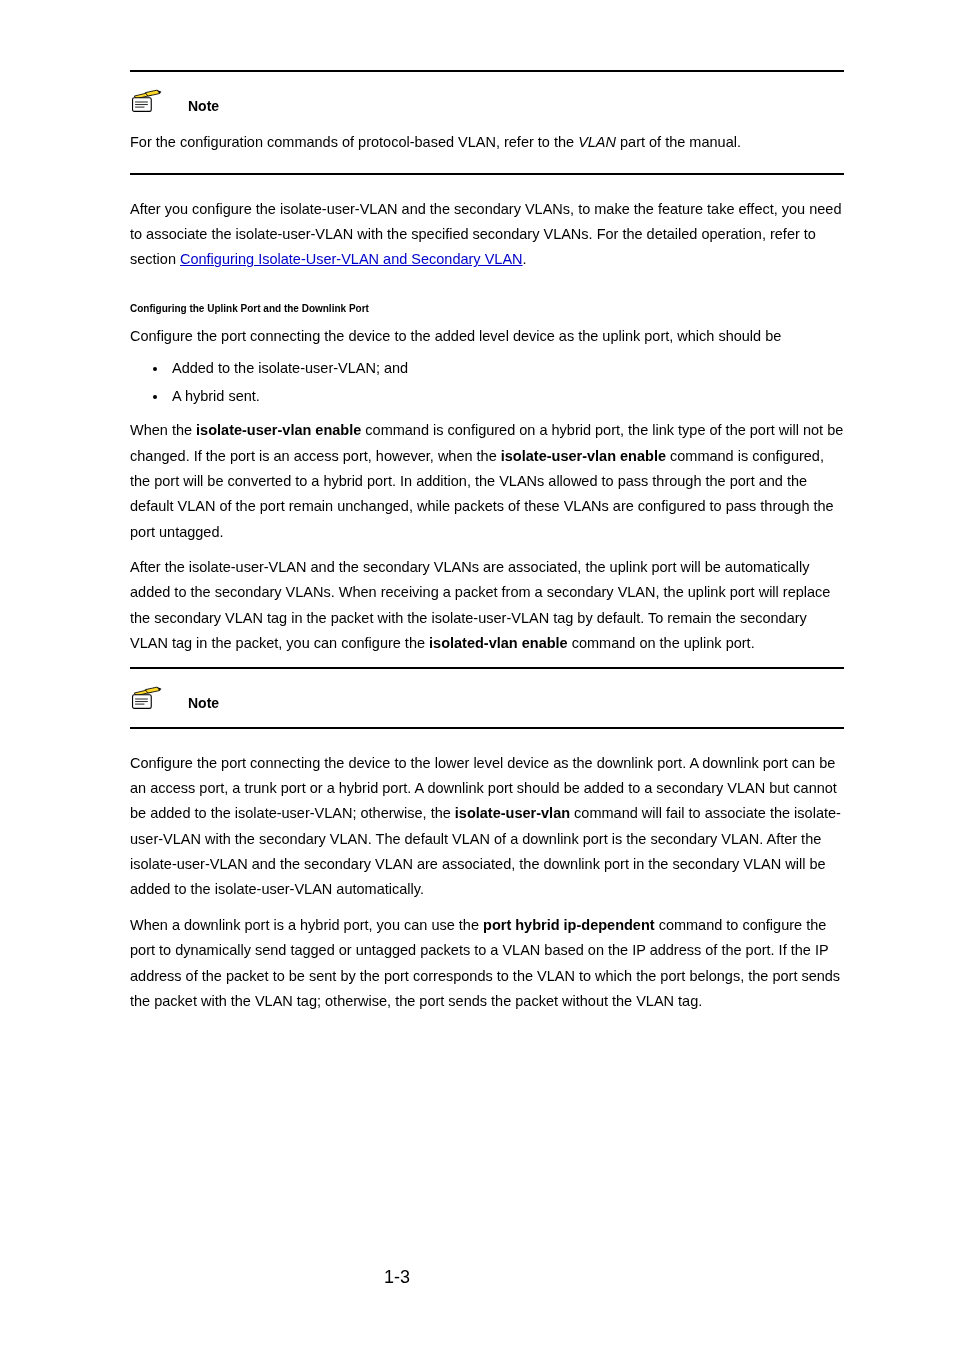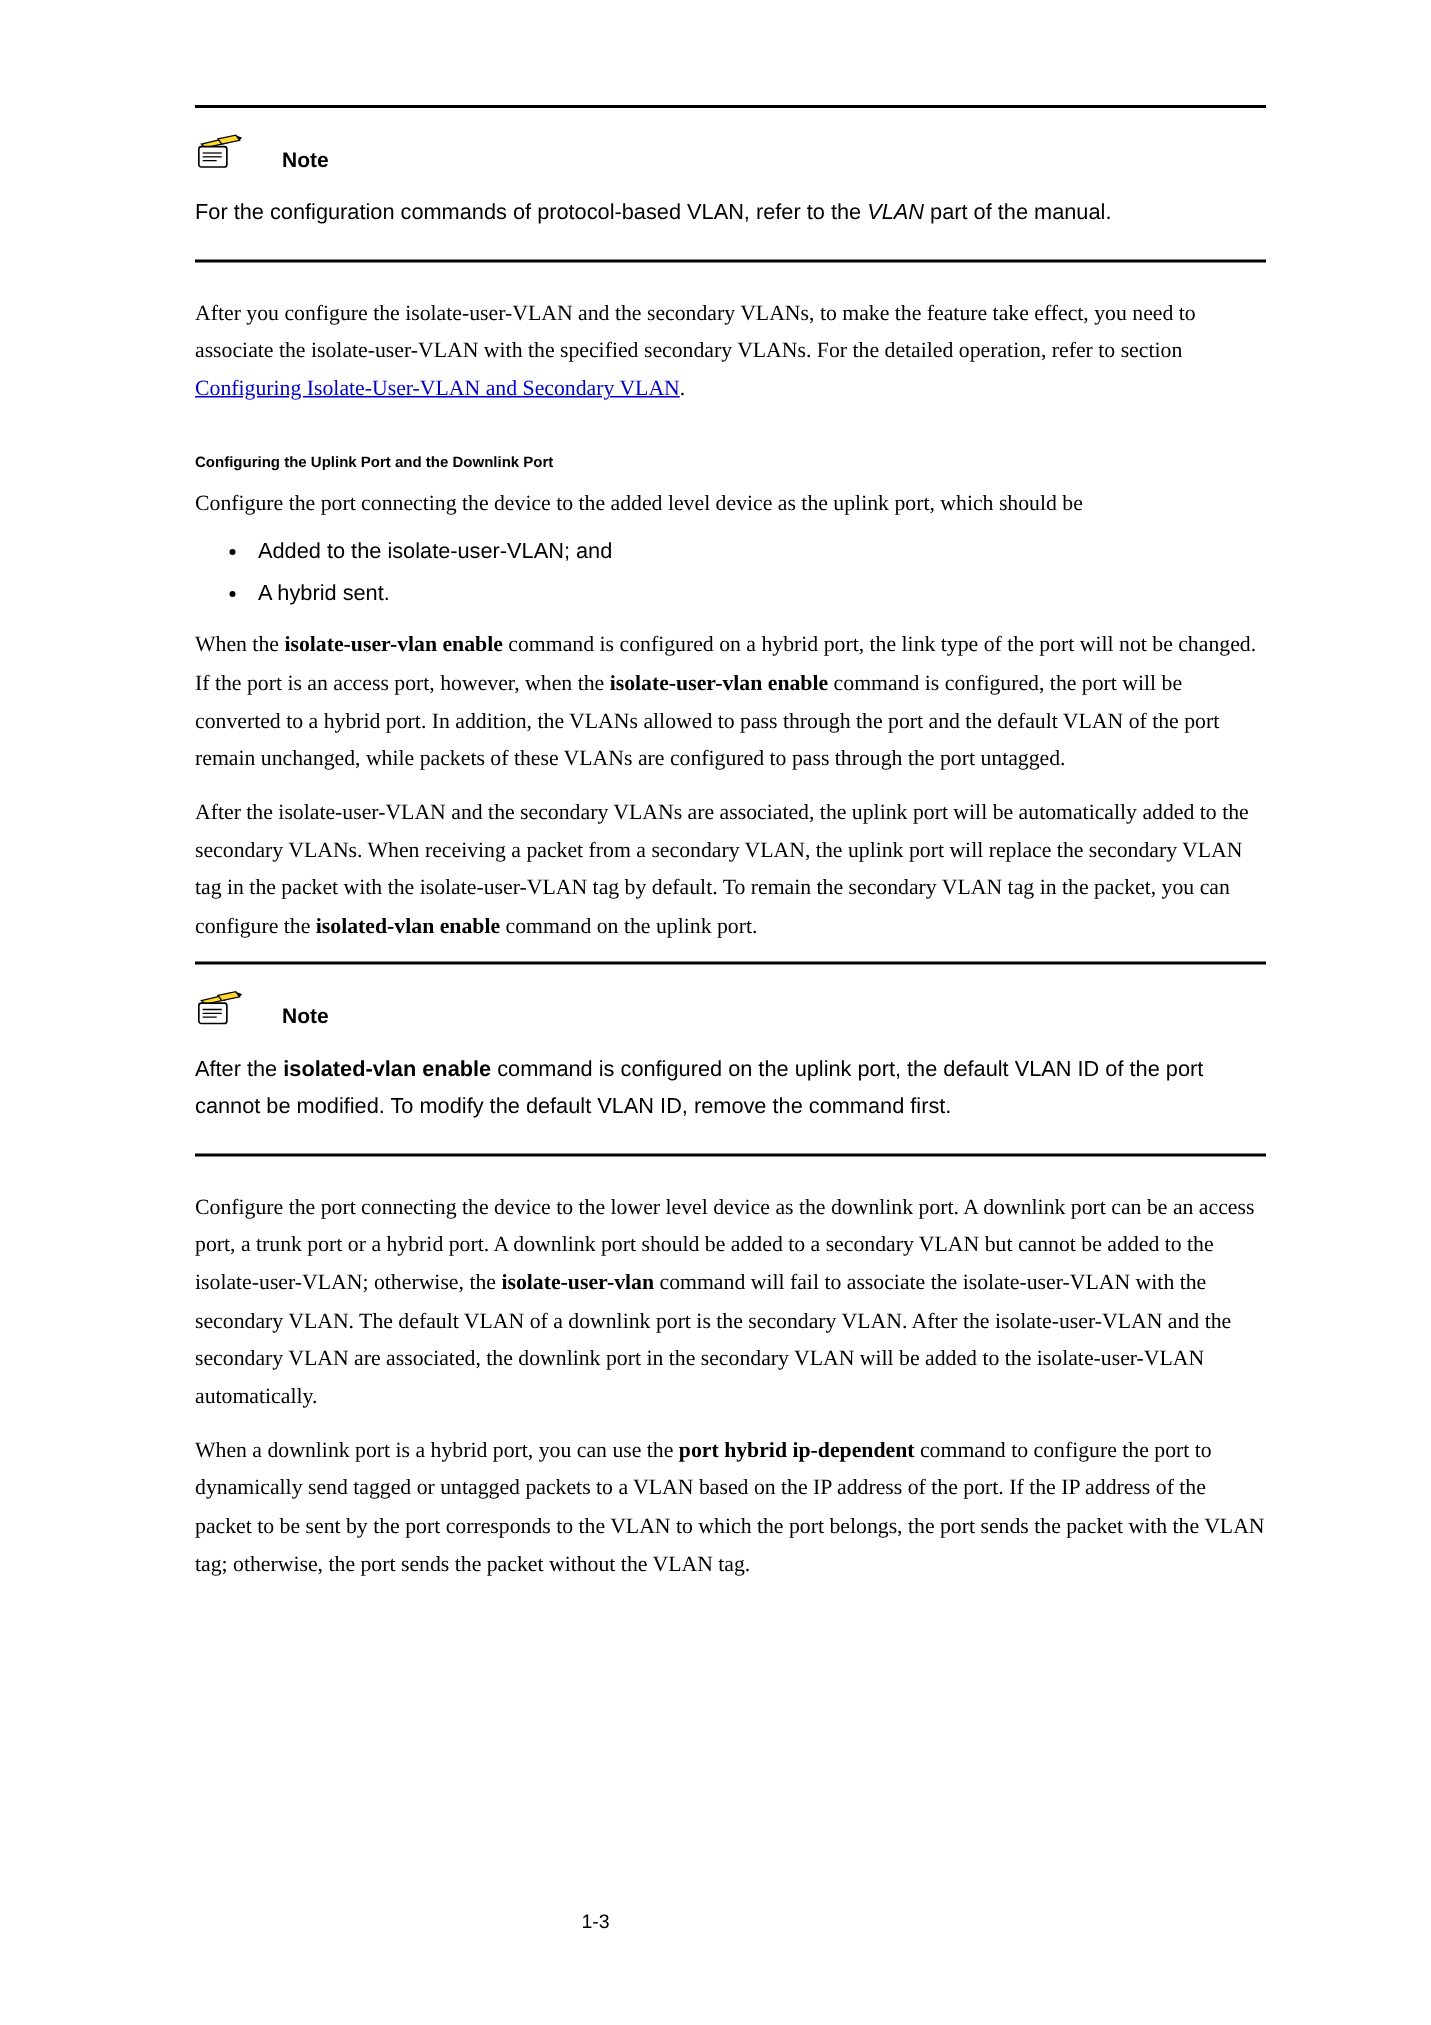--- a/index.html
+++ b/index.html
@@ -42,21 +42,20 @@
     margin-bottom: 18px;
   }
   .link {
     color: #0000cc;
     text-decoration: underline;
   }
   .para {
     font-size: 14.5px;
     line-height: 1.75;
     margin: 0 0 0 0;
-    font-family: Liberation Serif, serif;
   }
   .section-title {
     font-size: 10px;
     font-weight: bold;
     margin-top: 30px;
     margin-bottom: 10px;
   }
   ul.dots {
     list-style: disc;
     margin: 6px 0 8px 0;
@@ -70,21 +69,21 @@
   .kw { font-weight: bold; }
   .ital { font-style: italic; }
   .spacer-sm { height: 10px; }
   .spacer-md { height: 22px; }
   .pagenum {
     position: absolute;
     bottom: 62px;
     left: 0;
     width: 776px;
     text-align: center;
-    font-size: 13px;
+    font-size: 18px;
     padding-left: 18px;
   }
   .note-icon {
     width: 34px;
     height: 28px;
     flex: 0 0 auto;
   }
 </style>
 </head>
 <body>
@@ -149,23 +148,20 @@
           <rect x="1" y="8" width="22" height="16" rx="2" fill="#fff" stroke="#000" stroke-width="1.3"></rect>
           <line x1="4" y1="13" x2="19" y2="13" stroke="#000" stroke-width="1"></line>
           <line x1="4" y1="16" x2="19" y2="16" stroke="#000" stroke-width="1"></line>
           <line x1="4" y1="19" x2="15" y2="19" stroke="#000" stroke-width="1"></line>
           <path d="M16 2 L30 -1 L33 3 L19 6 Z" fill="#ffd92a" stroke="#000" stroke-width="1"></path>
           <path d="M30 -1 L33 3 L35 1 Z" fill="#000"></path>
         </g>
       </svg>
       <span class="note-label">Note</span>
     </div>
-    <div class="note-body">
-      <span>After the </span><span class="kw">isolated-vlan enable</span><span> command is configured on the uplink port, the default VLAN ID of the port cannot be modified. To modify the default VLAN ID, remove the command first.</span>
-    </div>
     <hr class="hr">
   </div>
 
   <div class="spacer-md"></div>
 
   <p class="para">
     <span>Configure the port connecting the device to the lower level device as the downlink port. A downlink port can be an access port, a trunk port or a hybrid port. A downlink port should be added to a secondary VLAN but cannot be added to the isolate-user-VLAN; otherwise, the </span><span class="kw">isolate-user-vlan</span><span> command will fail to associate the isolate-user-VLAN with the secondary VLAN. The default VLAN of a downlink port is the secondary VLAN. After the isolate-user-VLAN and the secondary VLAN are associated, the downlink port in the secondary VLAN will be added to the isolate-user-VLAN automatically.</span>
   </p>
 
   <div class="spacer-sm"></div>

